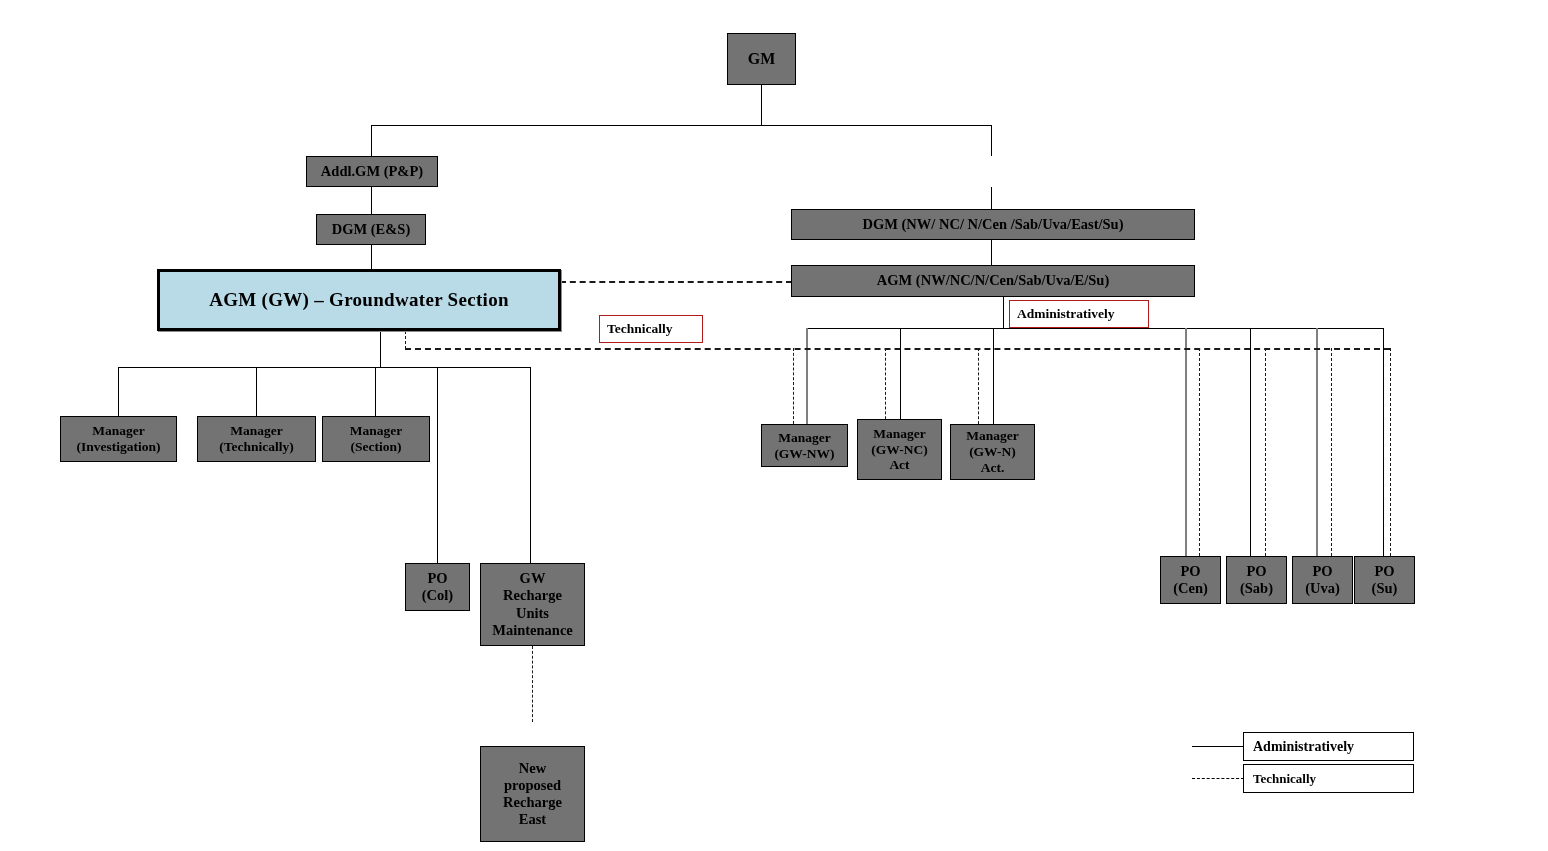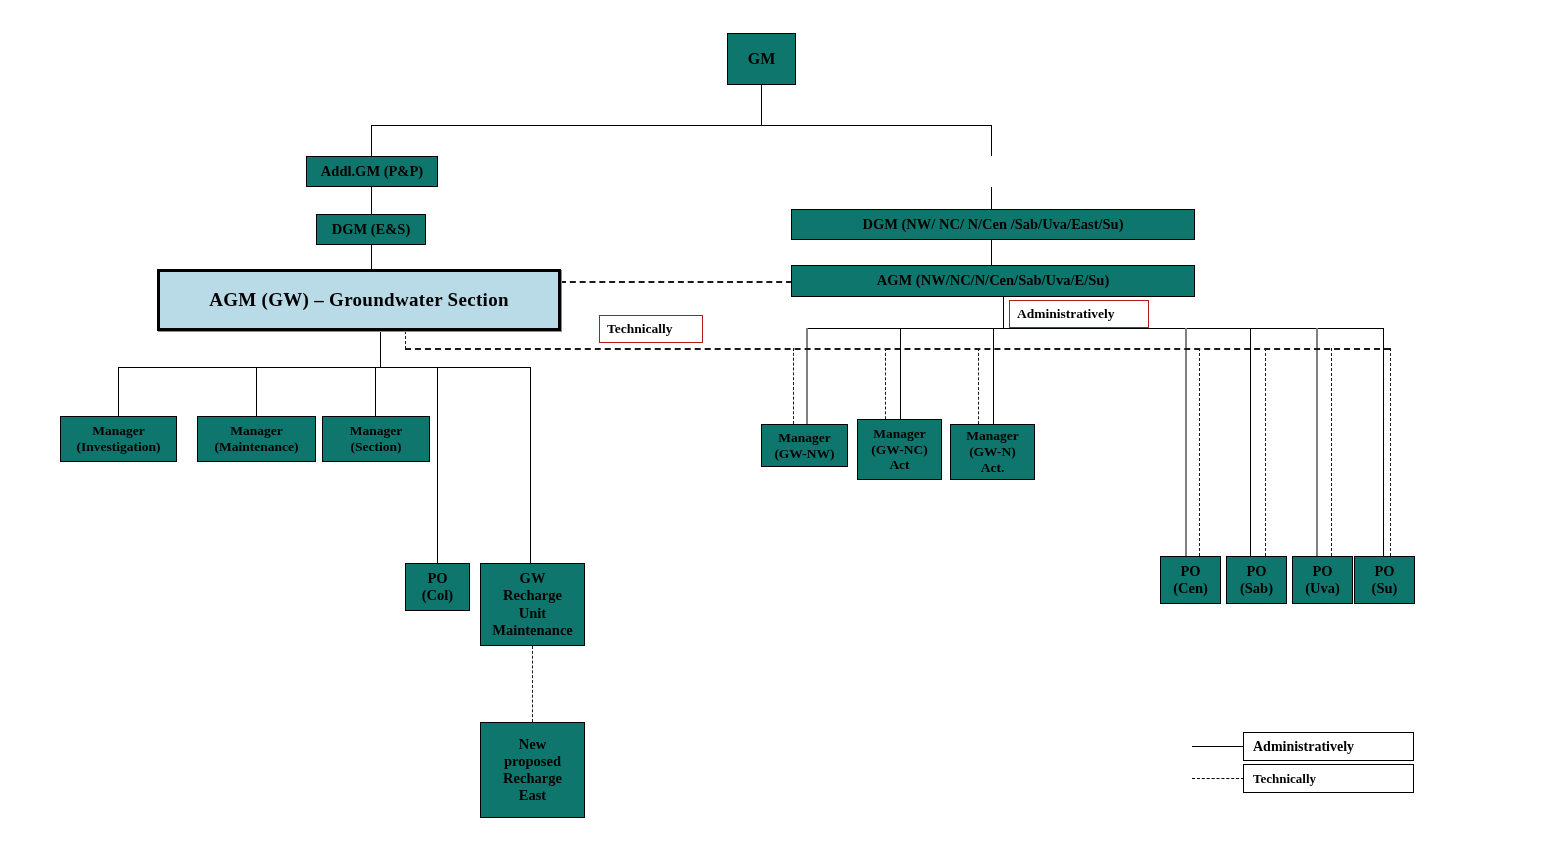--- a/index.html
+++ b/index.html
@@ -8,21 +8,21 @@
     width:1548px;
     height:851px;
     background:#ffffff;
     font-family:"Liberation Serif","DejaVu Serif",serif;
     overflow:hidden;
   }
   .box{
     position:absolute;
     box-sizing:border-box;
     border:1px solid #000000;
-    background:#0f766e;
+    background:#737373;
     display:flex;
     align-items:center;
     justify-content:center;
     text-align:center;
     font-weight:bold;
     color:#000000;
     line-height:1.18;
     z-index:5;
   }
   .box span{display:block;}
@@ -149,41 +149,41 @@
     <span>Administratively</span>
   </div>
 
   <div class="box" style="left:60px;top:416px;width:117px;height:46px;font-size:13.5px;flex-direction:column;">
     <span>Manager</span>
     <span>(Investigation)</span>
   </div>
 
   <div class="box" style="left:197px;top:416px;width:119px;height:46px;font-size:13.5px;flex-direction:column;">
     <span>Manager</span>
-    <span>(Maintenance)</span>
+    <span>(Technically)</span>
   </div>
 
   <div class="box" style="left:322px;top:416px;width:108px;height:46px;font-size:13.5px;flex-direction:column;">
     <span>Manager</span>
     <span>(Section)</span>
   </div>
 
   <div class="box" style="left:405px;top:563px;width:65px;height:48px;font-size:14.5px;flex-direction:column;">
     <span>PO</span>
     <span>(Col)</span>
   </div>
 
   <div class="box" style="left:480px;top:563px;width:105px;height:83px;font-size:14.5px;flex-direction:column;">
     <span>GW</span>
     <span>Recharge</span>
-    <span>Unit</span>
+    <span>Units</span>
     <span>Maintenance</span>
   </div>
 
-  <div class="box" style="left:480px;top:722px;width:105px;height:96px;font-size:14.5px;flex-direction:column;">
+  <div class="box" style="left:480px;top:746px;width:105px;height:96px;font-size:14.5px;flex-direction:column;">
     <span>New</span>
     <span>proposed</span>
     <span>Recharge</span>
     <span>East</span>
   </div>
 
   <div class="box" style="left:761px;top:424px;width:87px;height:43px;font-size:13.5px;flex-direction:column;">
     <span>Manager</span>
     <span>(GW-NW)</span>
   </div>

